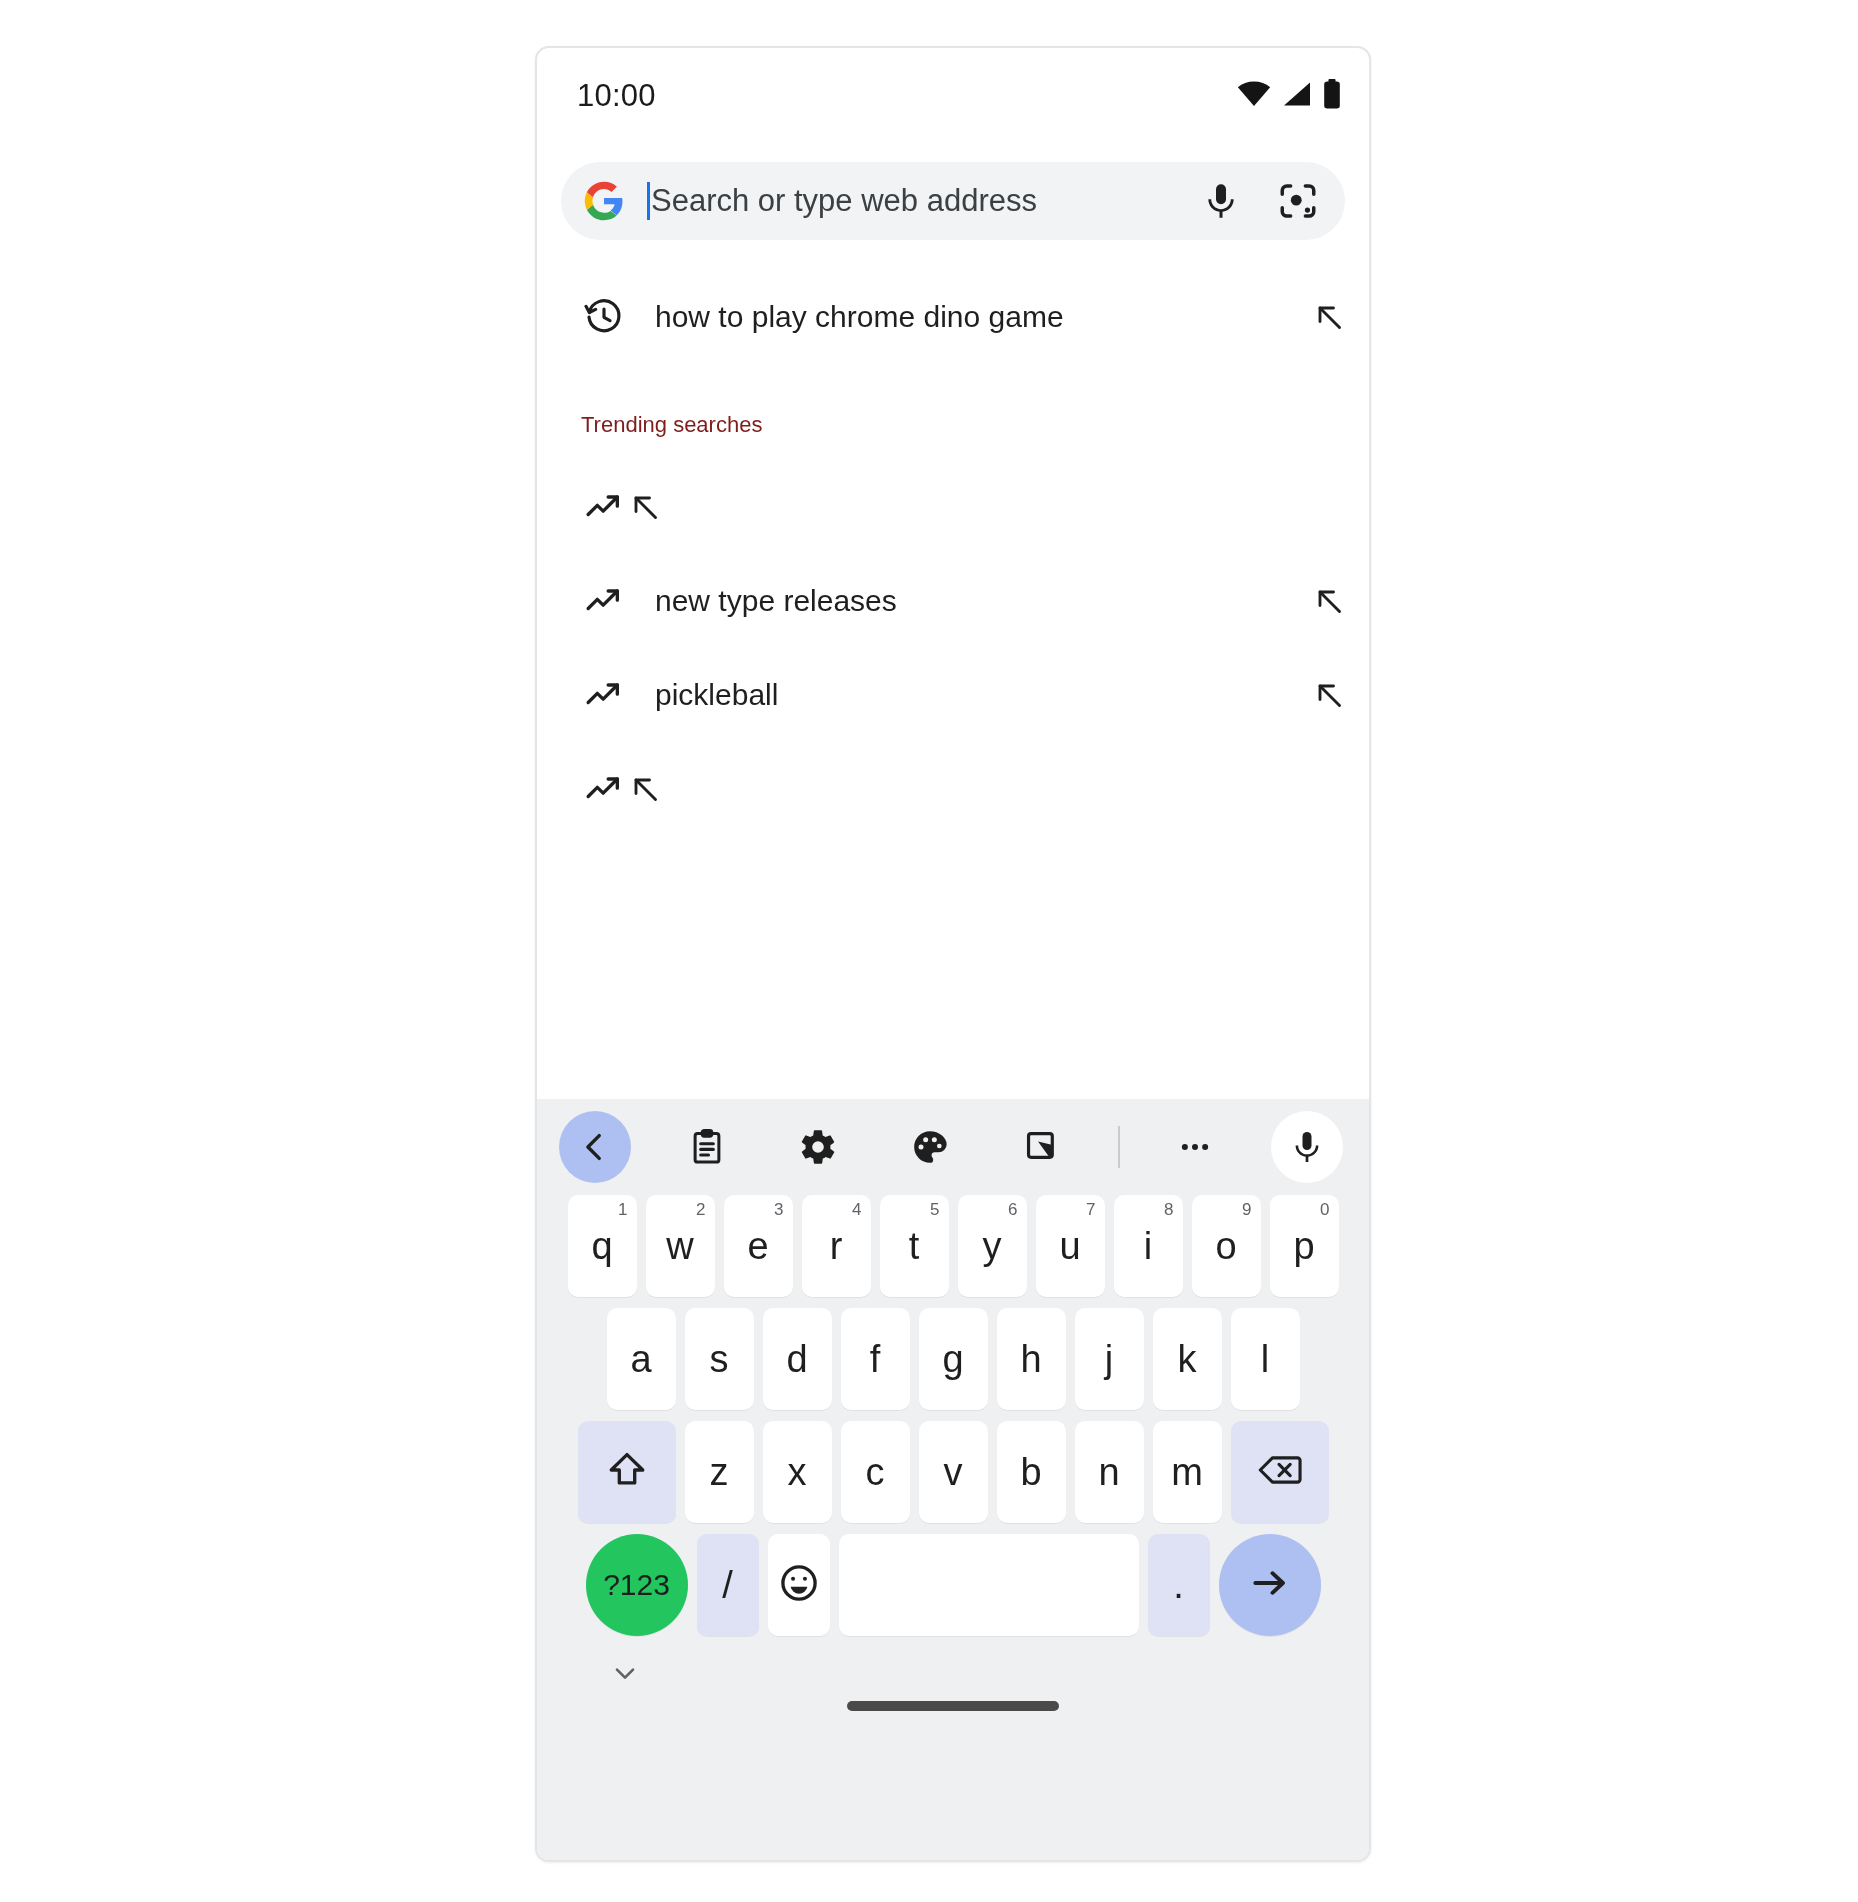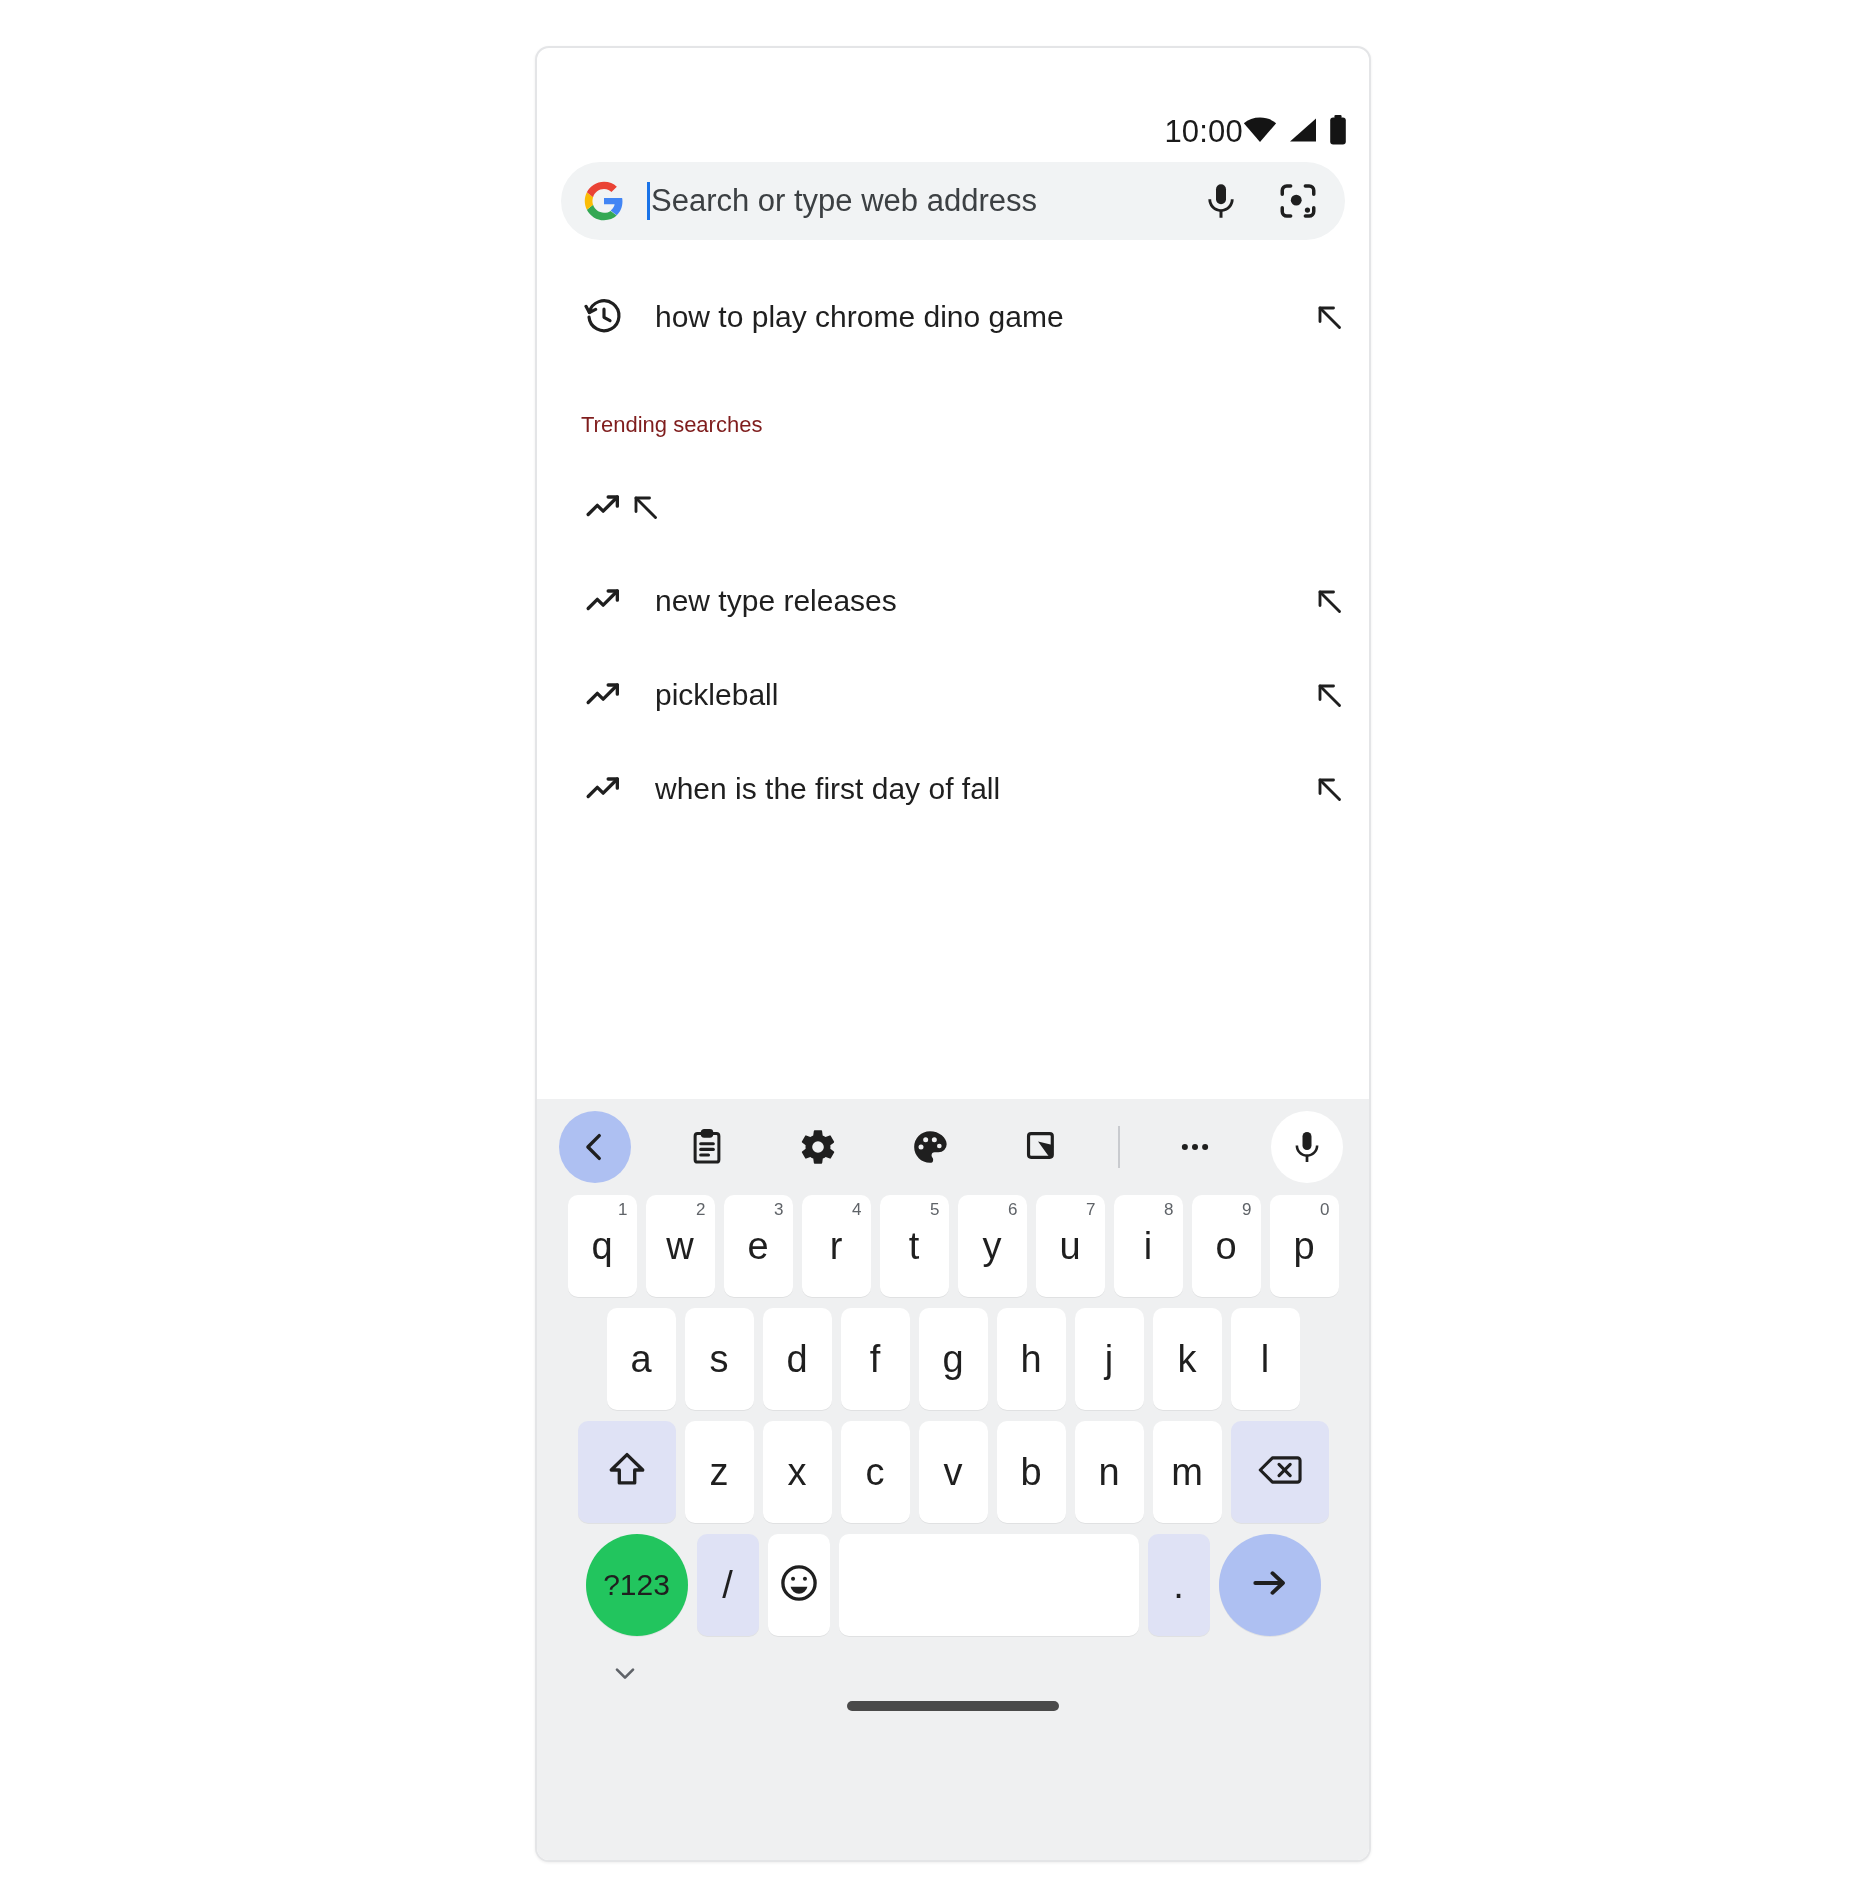--- a/index.html
+++ b/index.html
@@ -19,23 +19,23 @@
     background: #ffffff;
     border: 2px solid #e4e5e7;
     border-radius: 14px;
     box-sizing: border-box;
     overflow: hidden;
     box-shadow: 0 1px 3px rgba(0,0,0,0.07);
   }
 
   
   .statusbar {
-    position: absolute; left:12px; top:0; width:100%; height: 96px;
-    display:flex; align-items:center; justify-content:flex-end;
-    padding: 0 34px; box-sizing: border-box; margin-top: 36px;
+    position: absolute; left:6px; top:0; width:100%; height: 96px;
+    display:flex; align-items:center; justify-content:space-between;
+    padding: 0 34px; box-sizing: border-box;
   }
   .status-time { font-size: 31px; color:#1b1b1b; letter-spacing:0.2px; font-weight:400; }
   .status-icons { display:flex; align-items:center; gap: 11px; }
 
   
   .omnibox {
     position:absolute; left: 24px; top: 114px;
     width: 784px; height: 78px;
     background: #f1f3f4;
     border-radius: 39px;
@@ -262,21 +262,20 @@
       </div>
 
 
       <div class="sugg-row">
         <span class="sugg-icon">
           <svg width="40" height="40" viewBox="0 0 24 24" fill="none" stroke="#1f1f1f" stroke-width="2" stroke-linecap="round" stroke-linejoin="round">
             <polyline points="2.5,16.5 8,11 11.5,14.5 20,6"></polyline>
               <polyline points="14.5,6 20,6 20,11.5"></polyline>
           </svg>
         </span>
-        <span class="sugg-label">when is the first day of fall</span>
         <span class="sugg-append">
           <svg width="36" height="36" viewBox="0 0 24 24" fill="none" stroke="#1f1f1f" stroke-width="1.9" stroke-linecap="round" stroke-linejoin="round">
             <line x1="19" y1="19" x2="6" y2="6"></line>
               <polyline points="6,15 6,6 15,6"></polyline>
           </svg>
         </span>
       </div>
 
     </div>
 

